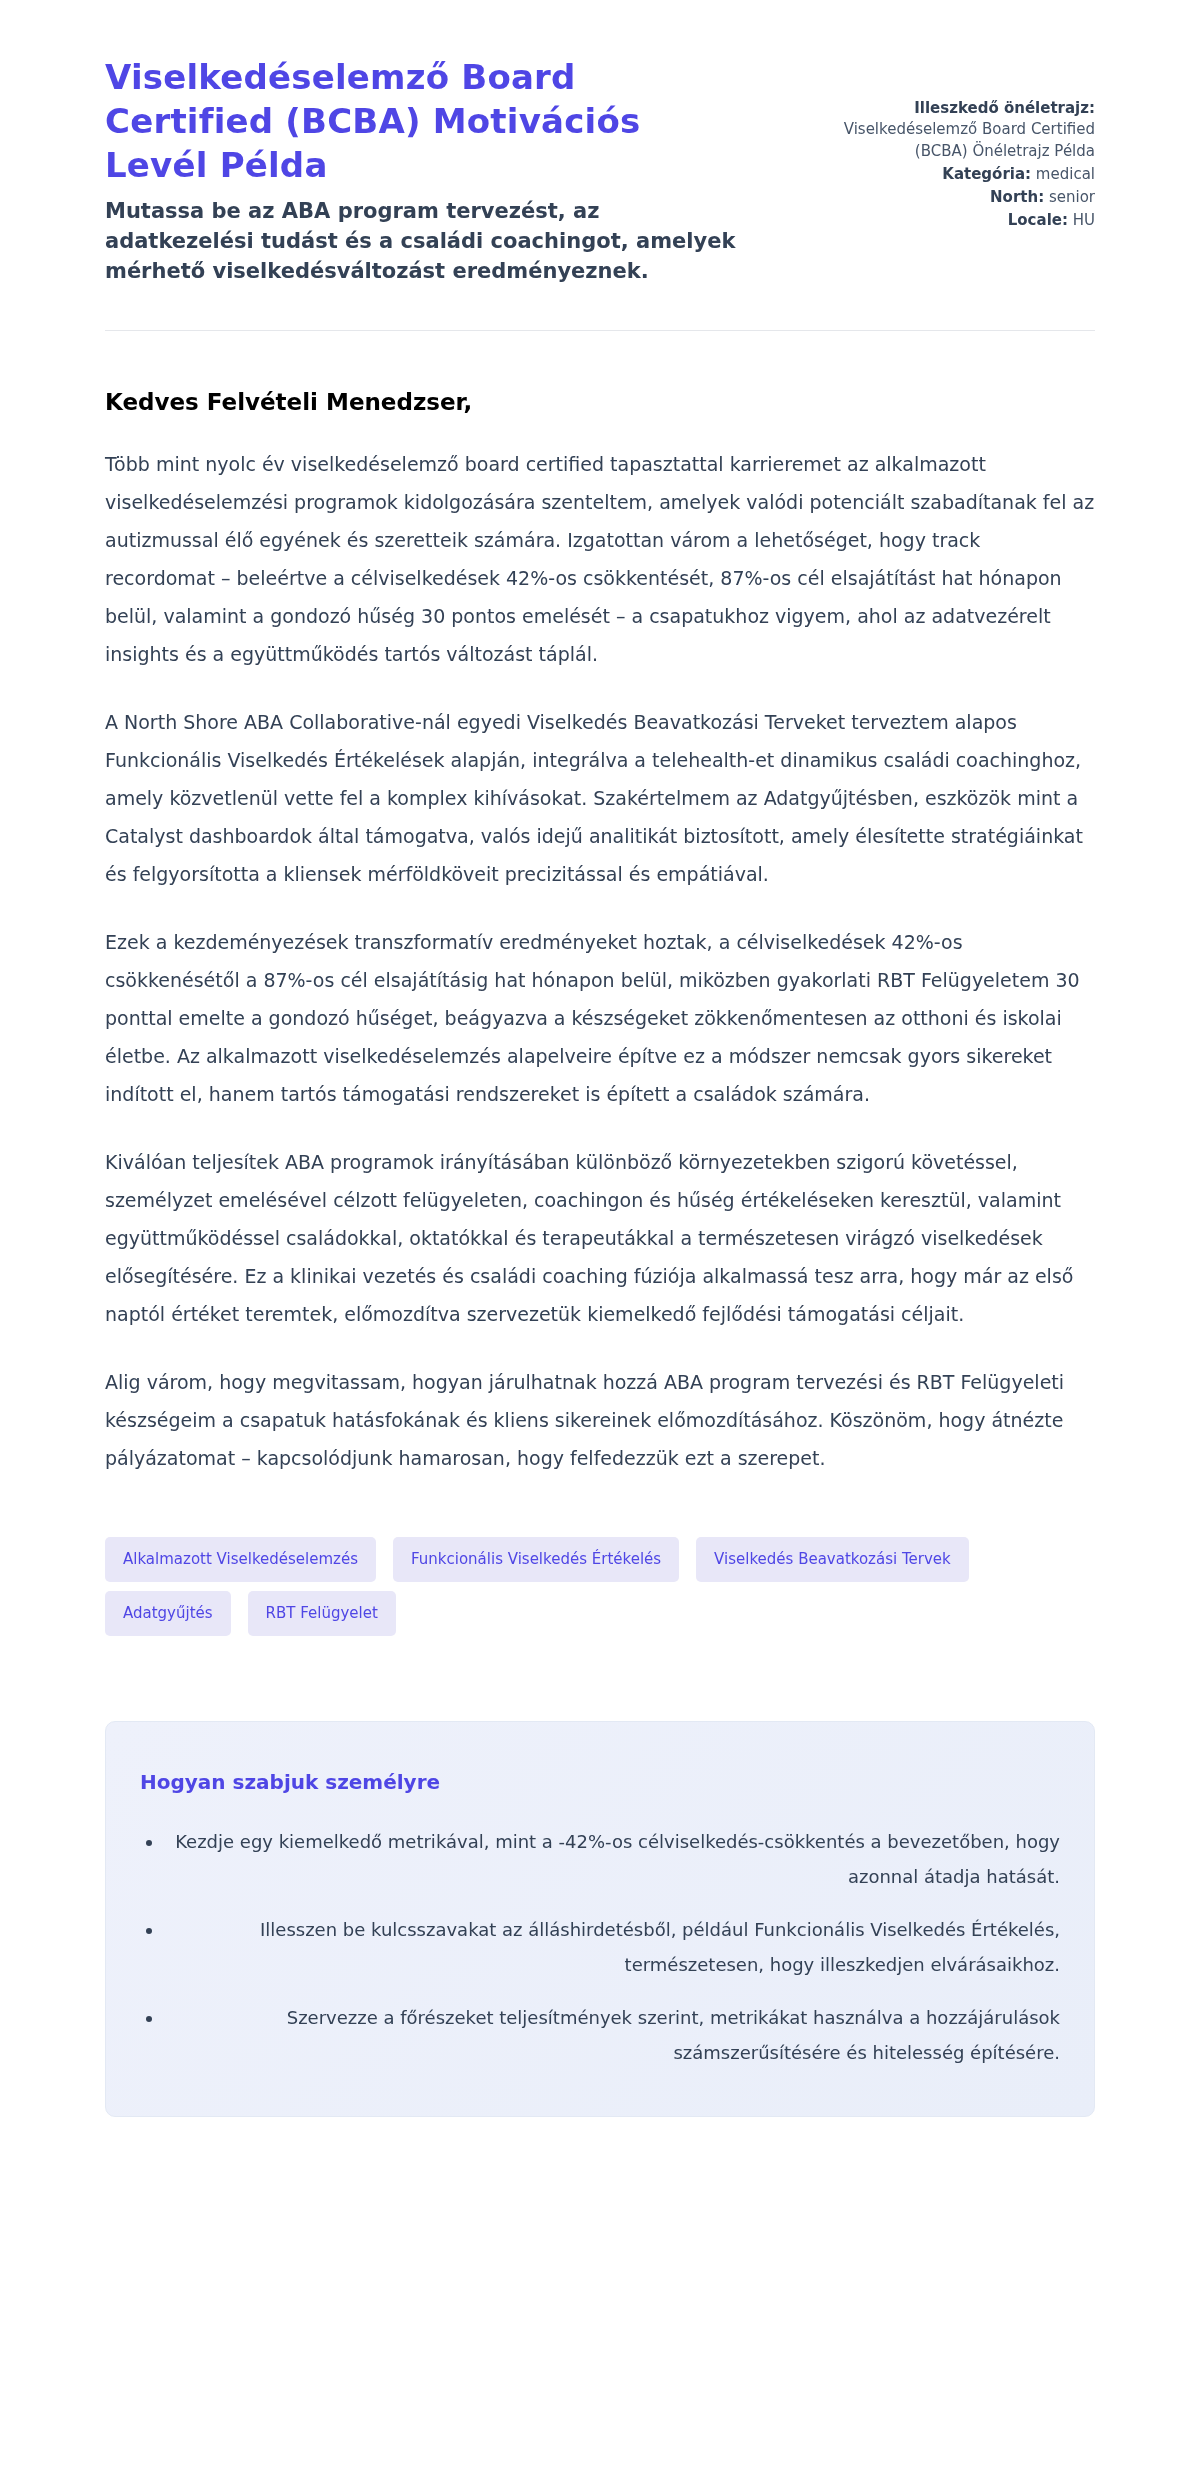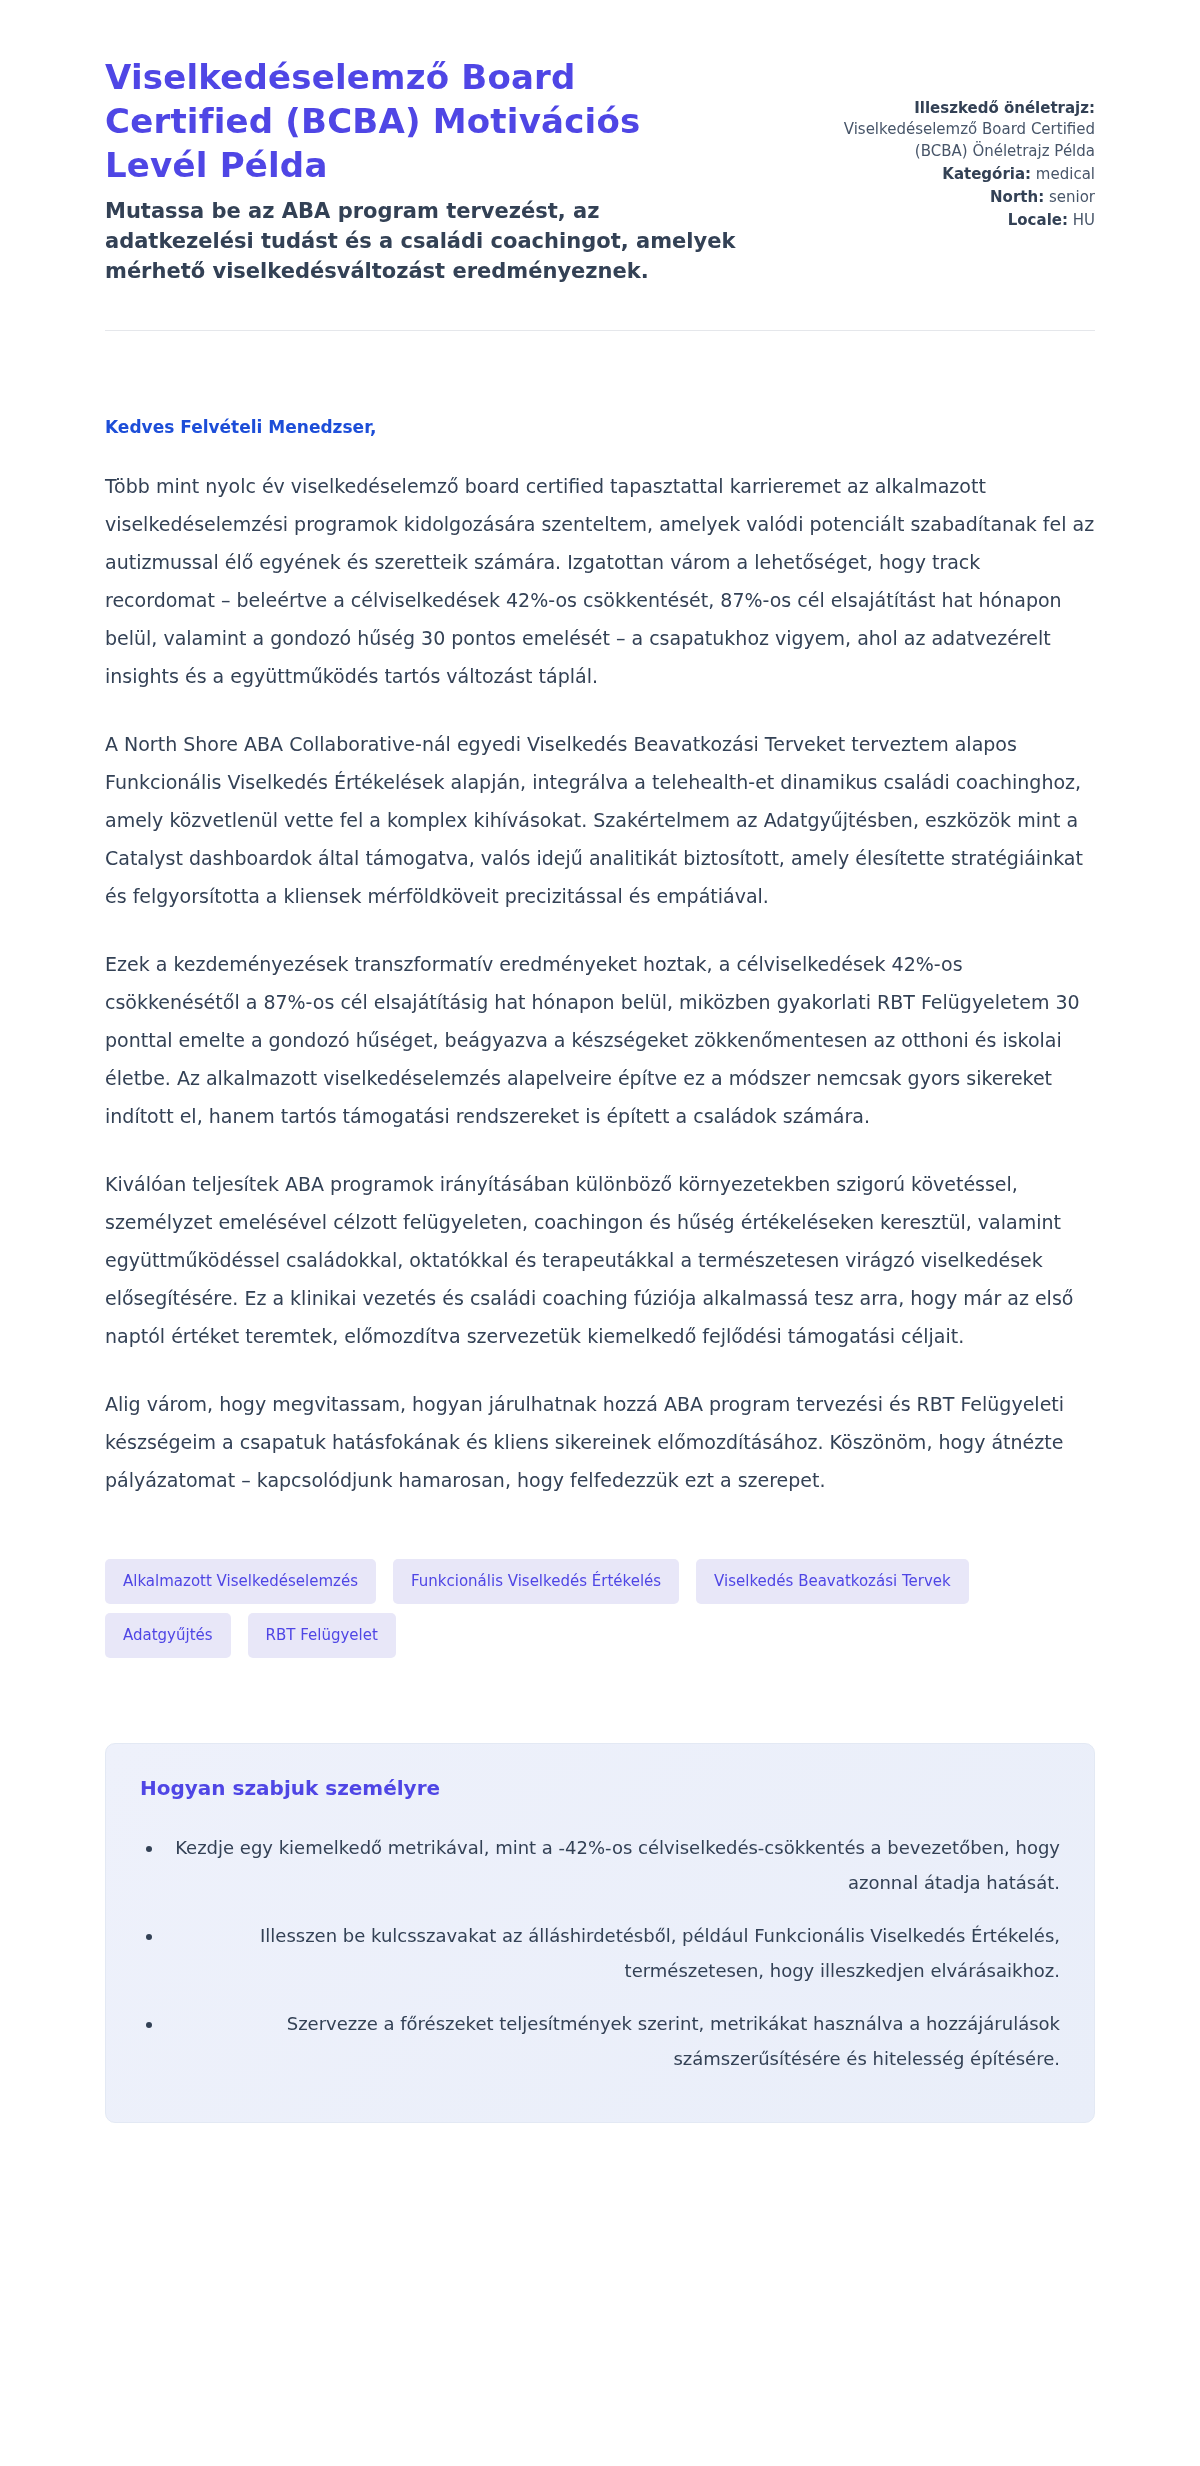--- a/index.html
+++ b/index.html
@@ -49,23 +49,23 @@
   .meta-row { margin-top: 2px; }
 
   .divider {
     border: none;
     border-top: 1px solid #e5e7eb;
     margin-top: 44px;
   }
 
   
   .greeting {
-    margin-top: 86px;
-    color: #1d4ed8;
-    font-size: 17px;
+    margin-top: 58px;
+    color: #000000;
+    font-size: 23px;
     font-weight: bold;
   }
   .letter p.body-par {
     margin-top: 30px;
     font-size: 19px;
     line-height: 2.0;
     color: #334155;
   }
   .signature { margin-top: 50px; }
   .signature-name { font-size: 19px; font-weight: bold; color: #1e293b; }
@@ -89,21 +89,21 @@
     border-radius: 5px;
     white-space: nowrap;
   }
 
   
   .personalize-box {
     margin-top: 85px;
     background: linear-gradient(135deg, #eef1fb 0%, #e9eef9 100%);
     border: 1px solid #e3e9f4;
     border-radius: 10px;
-    padding: 32px 34px 46px 34px;
+    padding: 48px 34px 46px 34px;
   }
   .personalize-title {
     color: #4f46e5;
     font-size: 20px;
     font-weight: bold;
   }
   .personalize-list {
     margin-top: 30px;
     padding-left: 24px;
     list-style: disc;

